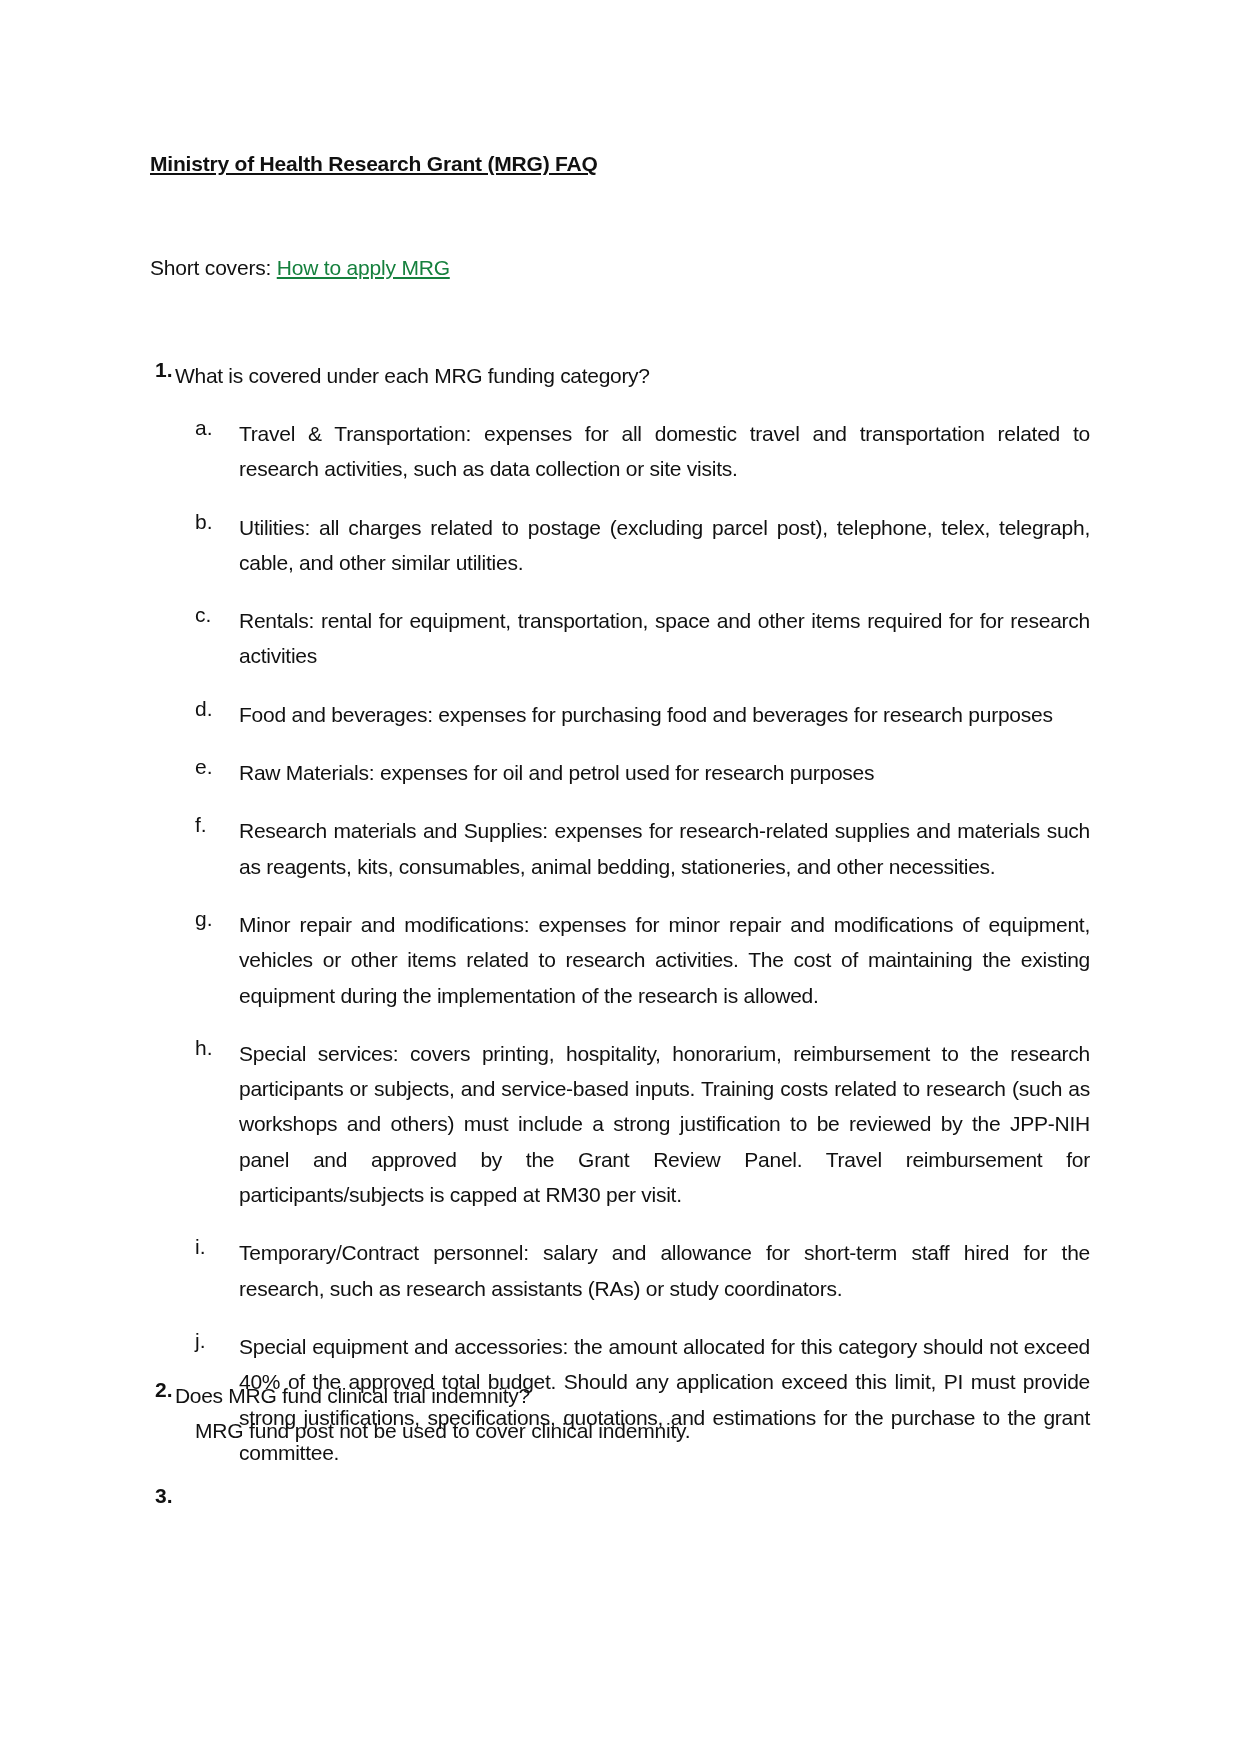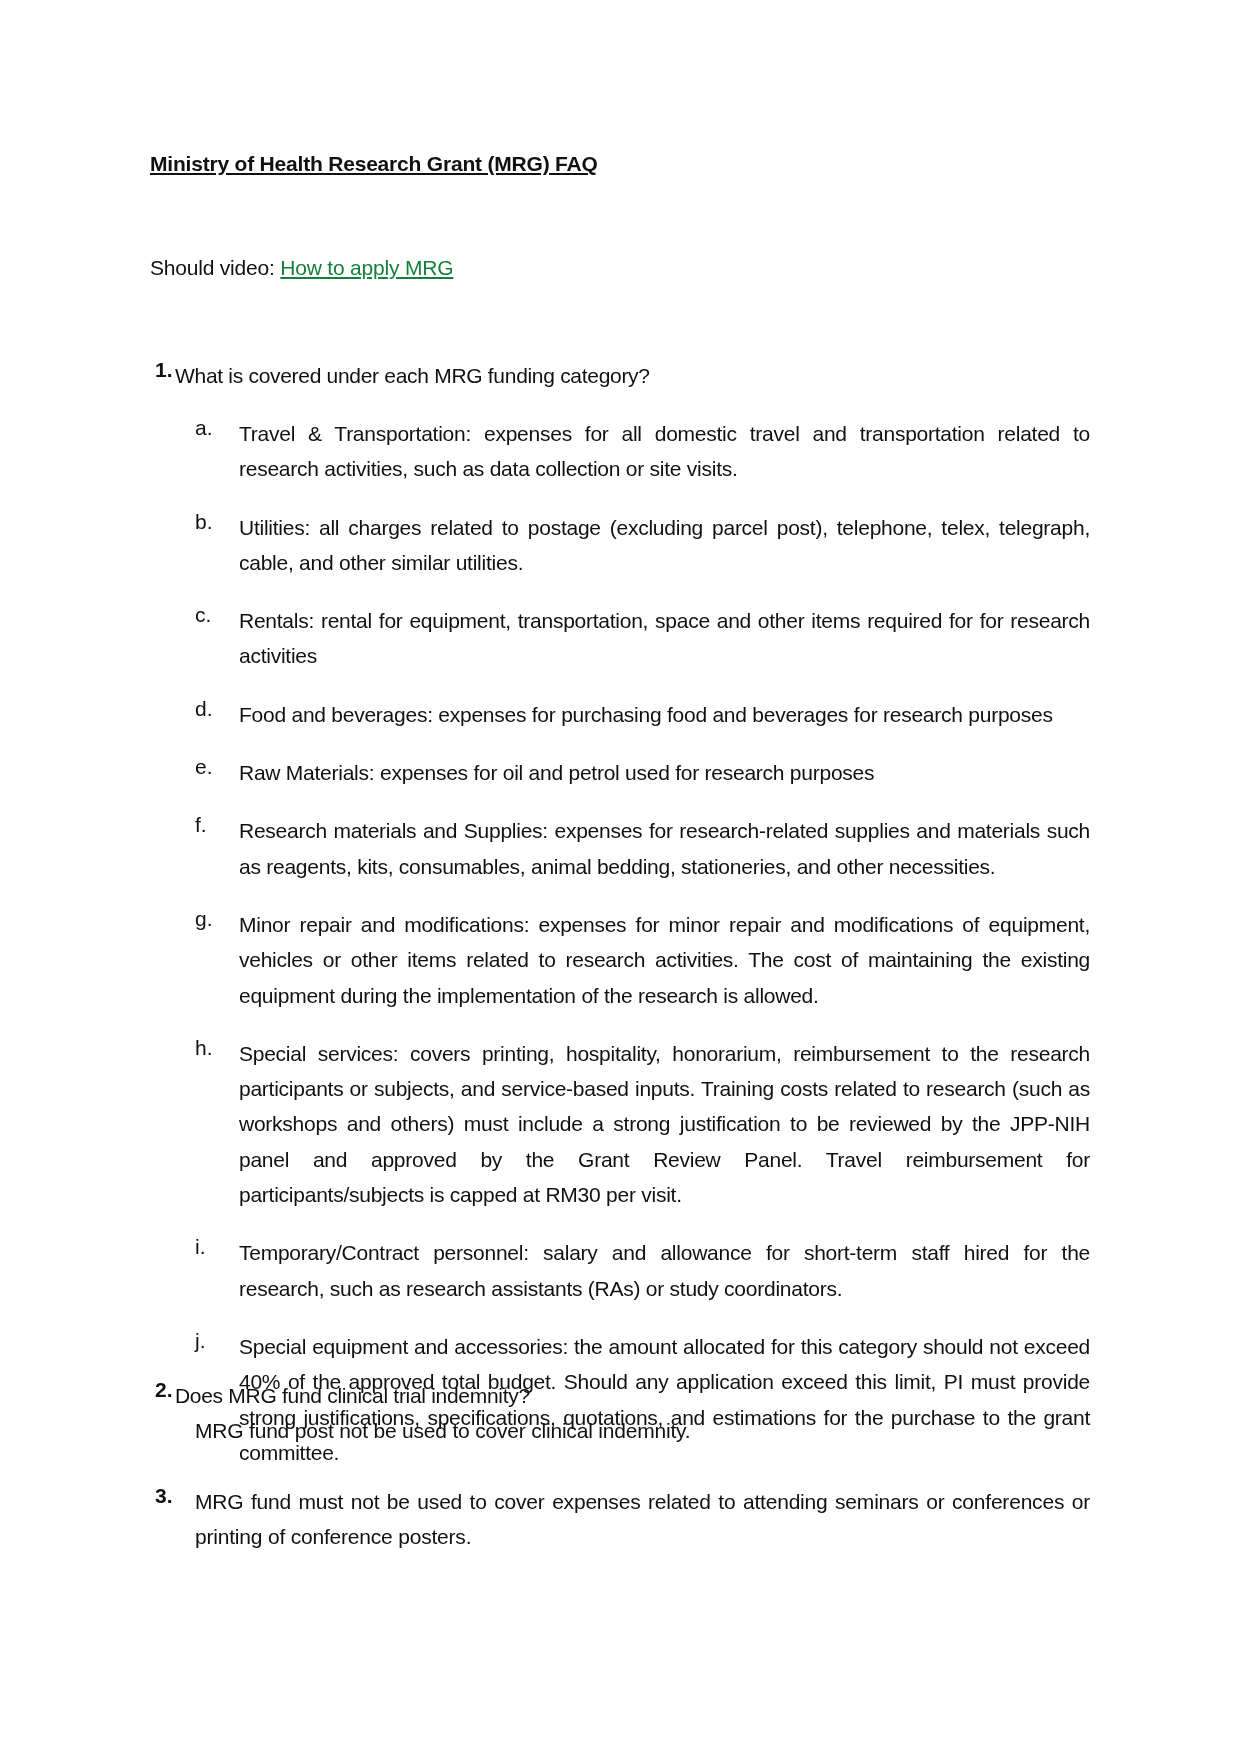--- a/index.html
+++ b/index.html
@@ -39,21 +39,21 @@
   </style>
 </head>
 <body>
 
 <div class="page">
 
   <div class="title">Ministry of Health Research Grant (MRG) FAQ</div>
 
 
   <div class="ref-line vid">
-    <span>Should video: </span><a class="link" style="color: #15803d;">How to apply MRG</a>
+    <span>Short covers: </span><a class="link" style="color: #15803d;">How to apply MRG</a>
   </div>
 
   <div class="q q1">
     <span class="qnum">1.</span>
     <div class="qtext">What is covered under each MRG funding category?</div>
 
     <div class="sub">
       <span class="letter">a.</span>
       <div class="body">Travel &amp; Transportation: expenses for all domestic travel and transportation related to research activities, such as data collection or site visits.</div>
     </div>
@@ -96,16 +96,15 @@
   </div>
 
   <div class="q q2">
     <span class="qnum">2.</span>
     <div class="qtext">Does MRG fund clinical trial indemnity?</div>
     <div class="answer">MRG fund post not be used to cover clinical indemnity.</div>
   </div>
 
   <div class="q q3">
     <span class="qnum">3.</span>
-    <div class="answer">MRG fund must not be used to cover expenses related to attending seminars or conferences or printing of conference posters.</div>
   </div>
 
 </div>
 
 </body></html>

